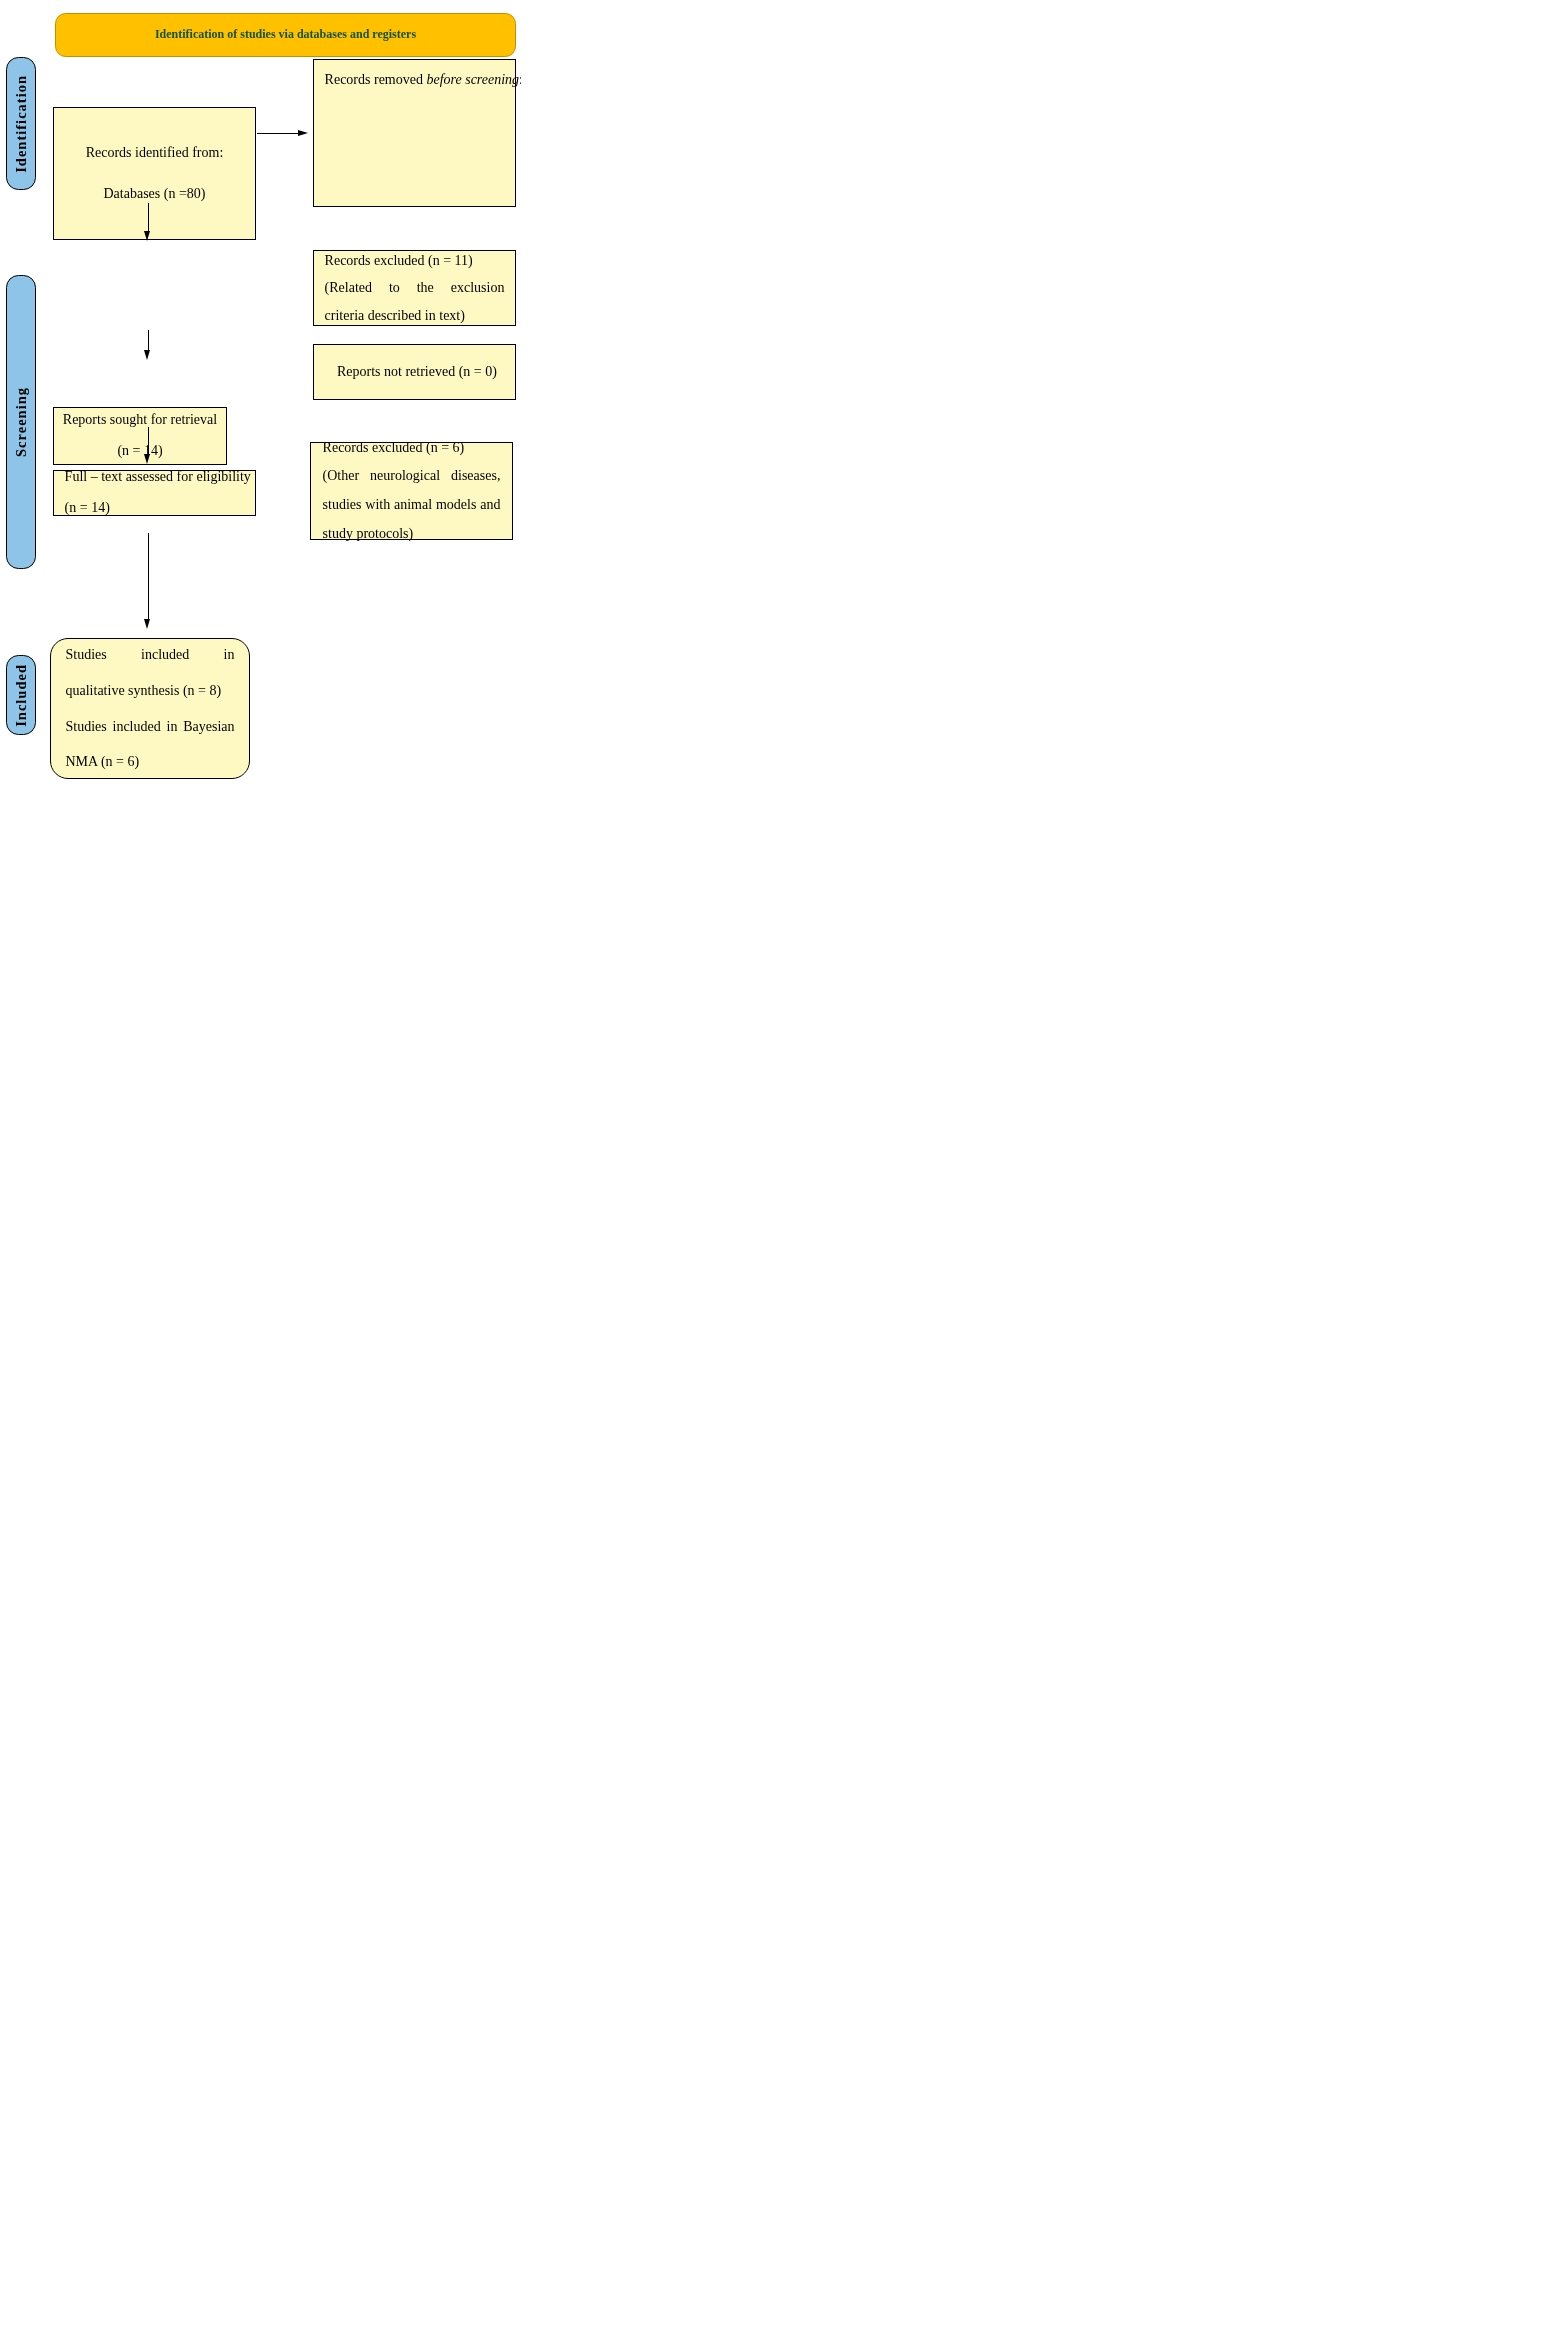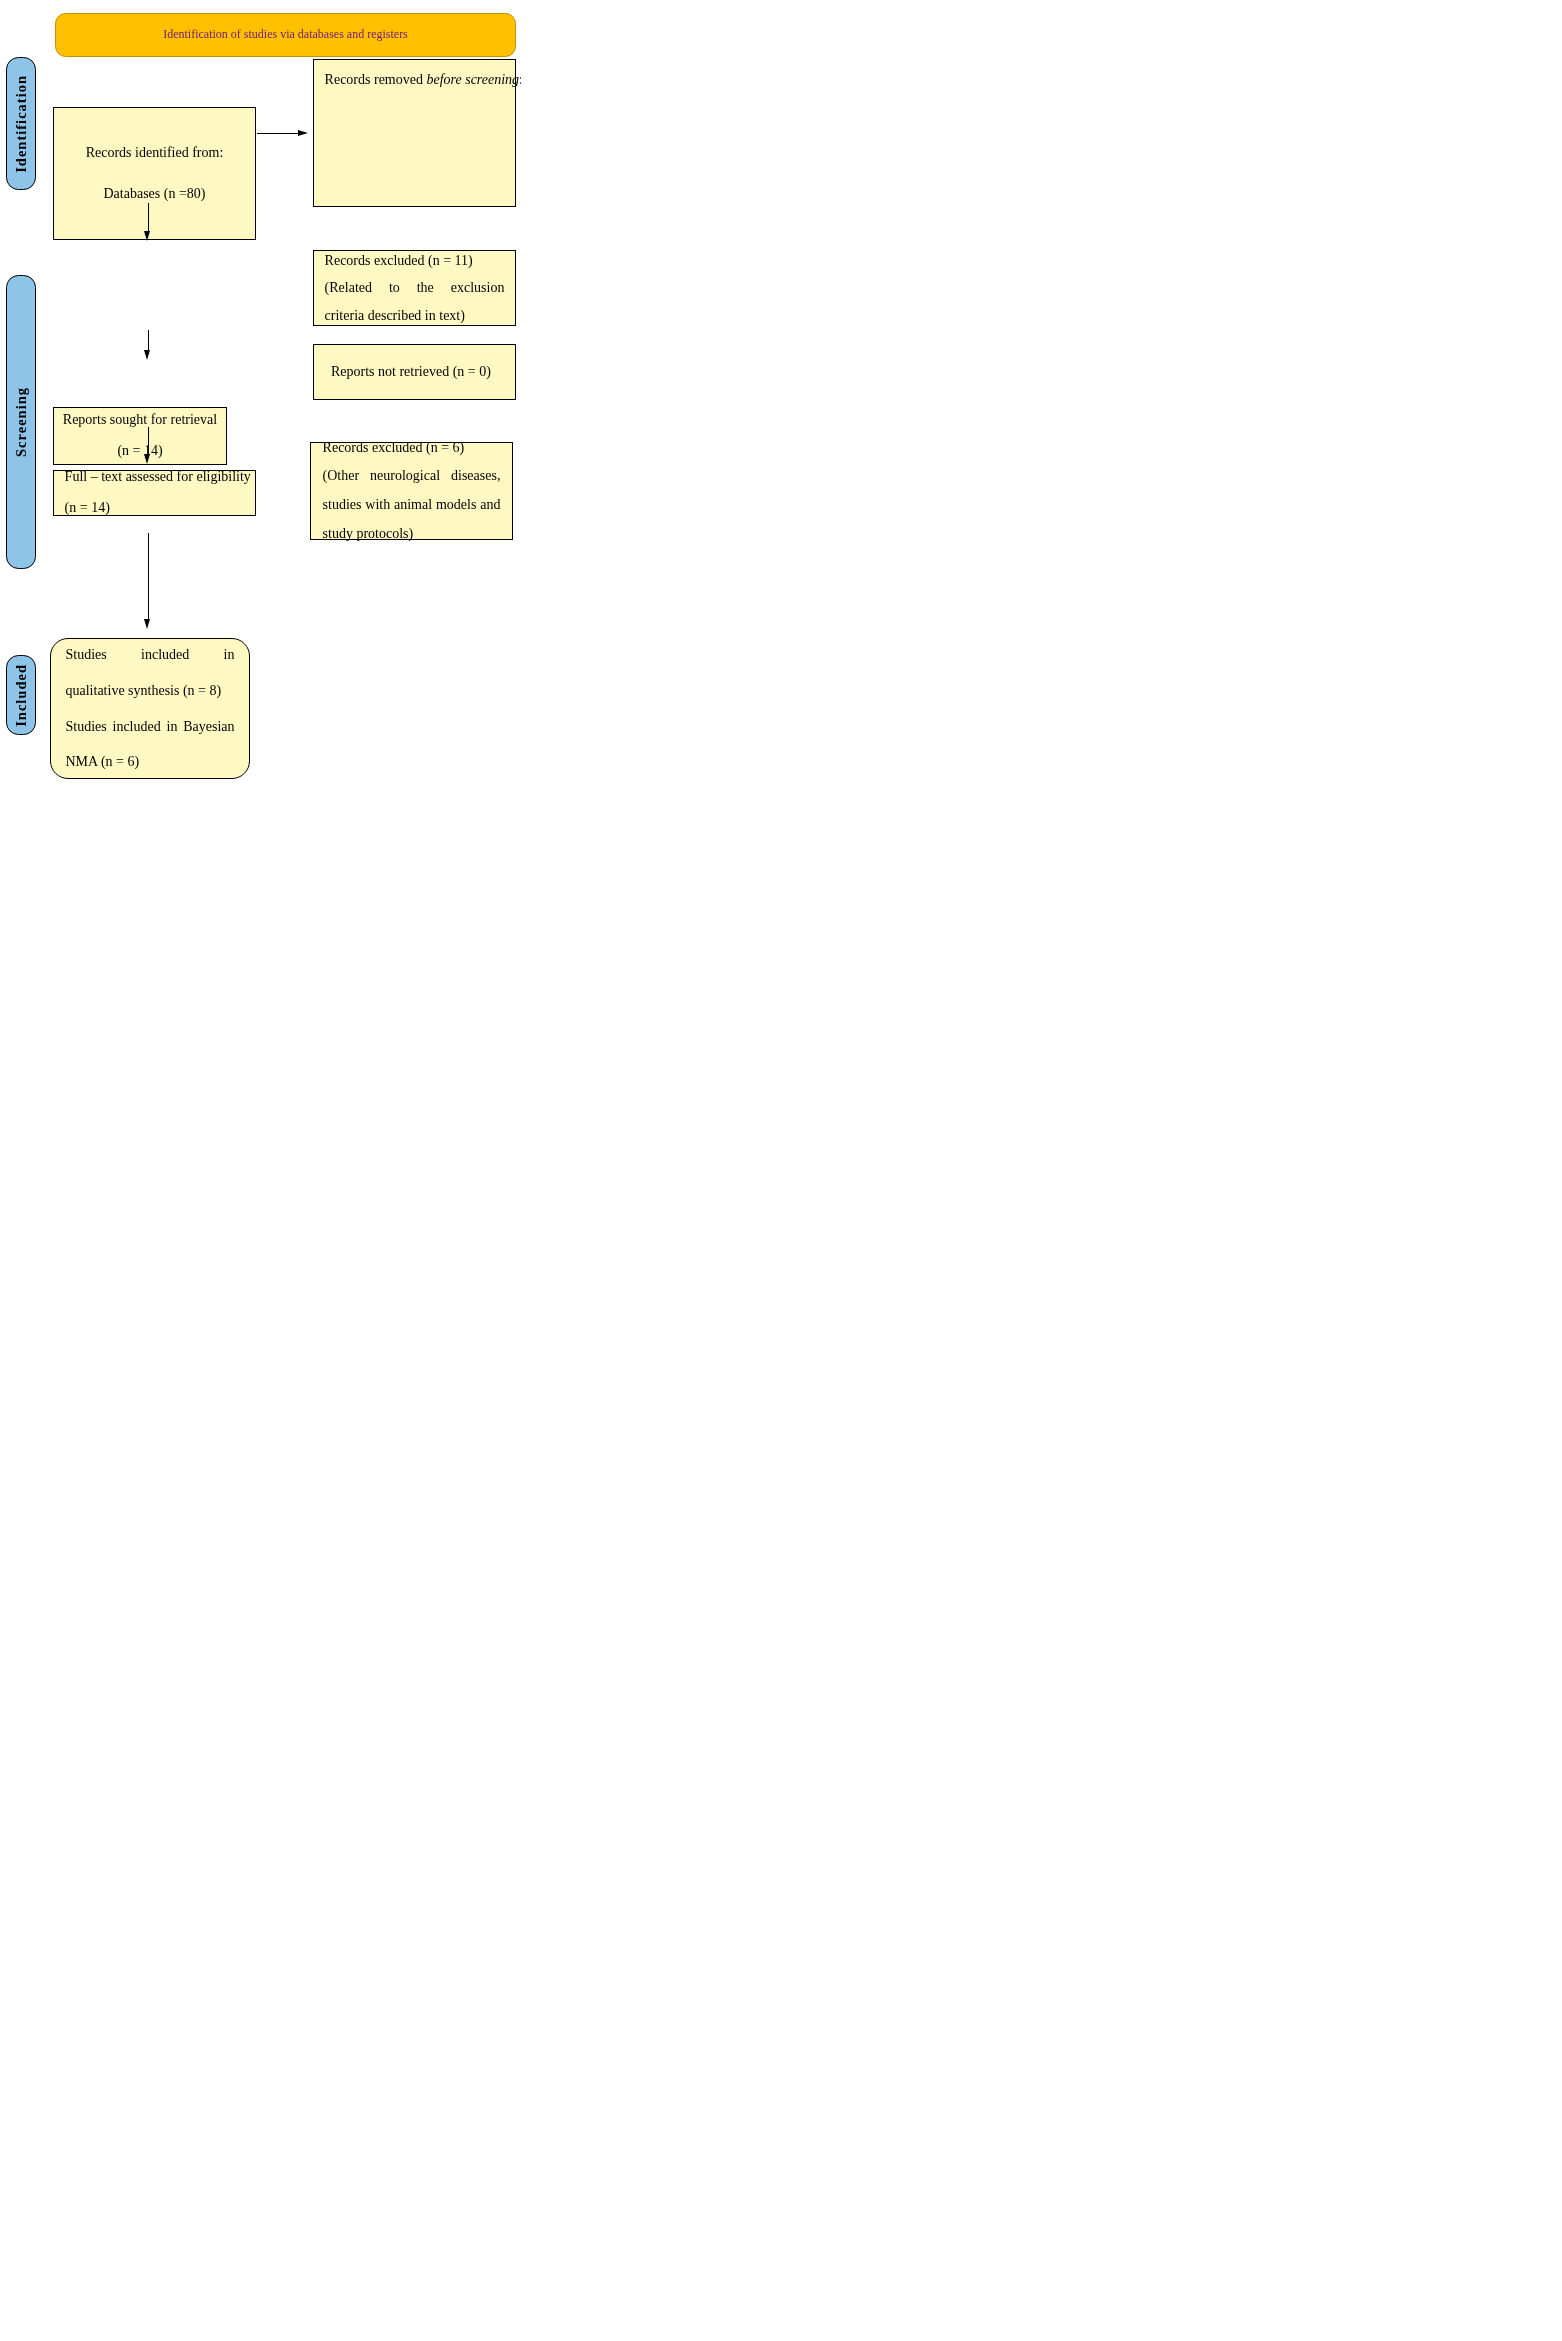--- a/index.html
+++ b/index.html
@@ -24,22 +24,22 @@
     position: absolute;
     left: 55px; top: 12.5px;
     width: 459px; height: 42px;
     background: var(--banner-bg);
     border: 1.9px solid var(--banner-border);
     border-radius: 10.6px;
     display: flex; align-items: center; justify-content: center;
   }
   .banner-title {
     font-size: 12px;
-    font-weight: normal;
-    color: #701a75;
+    font-weight: bold;
+    color: #14532d;
   }
   
   .stage {
     position: absolute;
     left: 5.8px; width: 28.5px;
     background: var(--stage-bg);
     border: 1.9px solid #000;
     border-radius: 12.5px;
     display: flex; align-items: center; justify-content: center;
   }
@@ -74,21 +74,21 @@
     justify-content: center;
   }
   .line { white-space: nowrap; }
   .para { text-align: justify; }
   #box-identified   { left: 53px; top: 65px;  width: 203px; height: 133px; line-height: 2.9; }
   #box-removed      { left: 313px; top: 59px;  width: 203px; height: 148px; padding: 5.8px 3.9px 0 10.6px; line-height: 2.0; }
   #box-removed .item { margin-left: 19px; width: 138px; }
   #box-screened     { left: 53px; top: 245px;  width: 203px; height: 81px; line-height: 2.05; }
   #box-excluded1    { left: 313px; top: 250px;  width: 203px; height: 76px; padding: 1.9px 10.6px; line-height: 1.95; }
   #box-sought       { left: 53px; top: 365px;  width: 174px; height: 58px; line-height: 2.2; }
-  #box-notretrieved { left: 313px; top: 344px;  width: 203px; height: 56px; padding-left: 17px; }
+  #box-notretrieved { left: 313px; top: 344px;  width: 203px; height: 56px; padding-left: 23px; }
   #box-fulltext     { left: 53px; top: 470px;  width: 203px; height: 46px; padding-left: 10.6px; line-height: 2.2; }
   #box-excluded2    { left: 310px; top: 442px;  width: 203px; height: 98px; padding: 0 11.6px; line-height: 2.05; }
   #box-included     { left: 50px; top: 638px; width: 200px; height: 141px; padding: 0 14.5px; line-height: 2.55; border-radius: 18px; }
   
   .vline { position: absolute; width: 1.4px; background: #000; }
   .hline { position: absolute; height: 1.4px; background: #000; }
   .head-down {
     position: absolute; width: 0; height: 0;
     border-left: 3.9px solid transparent;
     border-right: 3.9px solid transparent;

